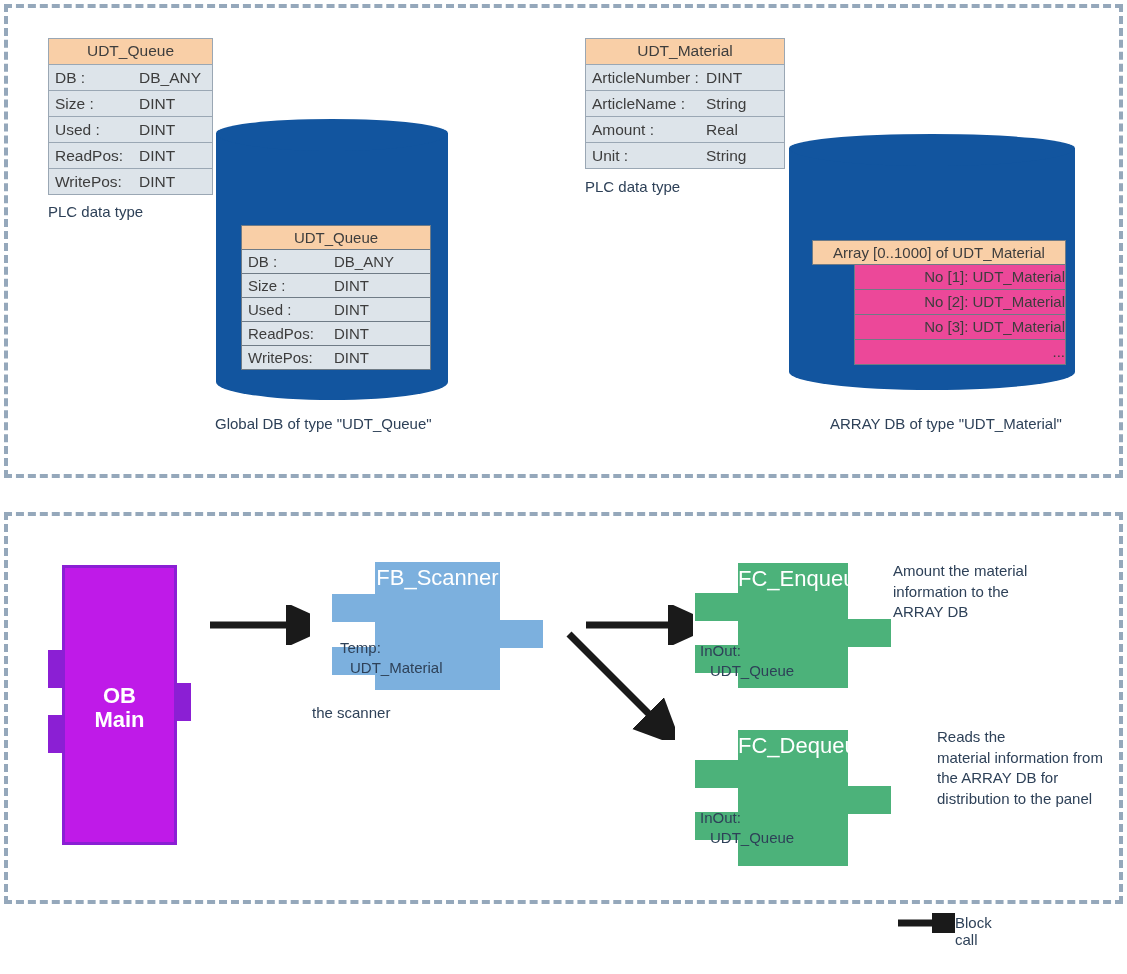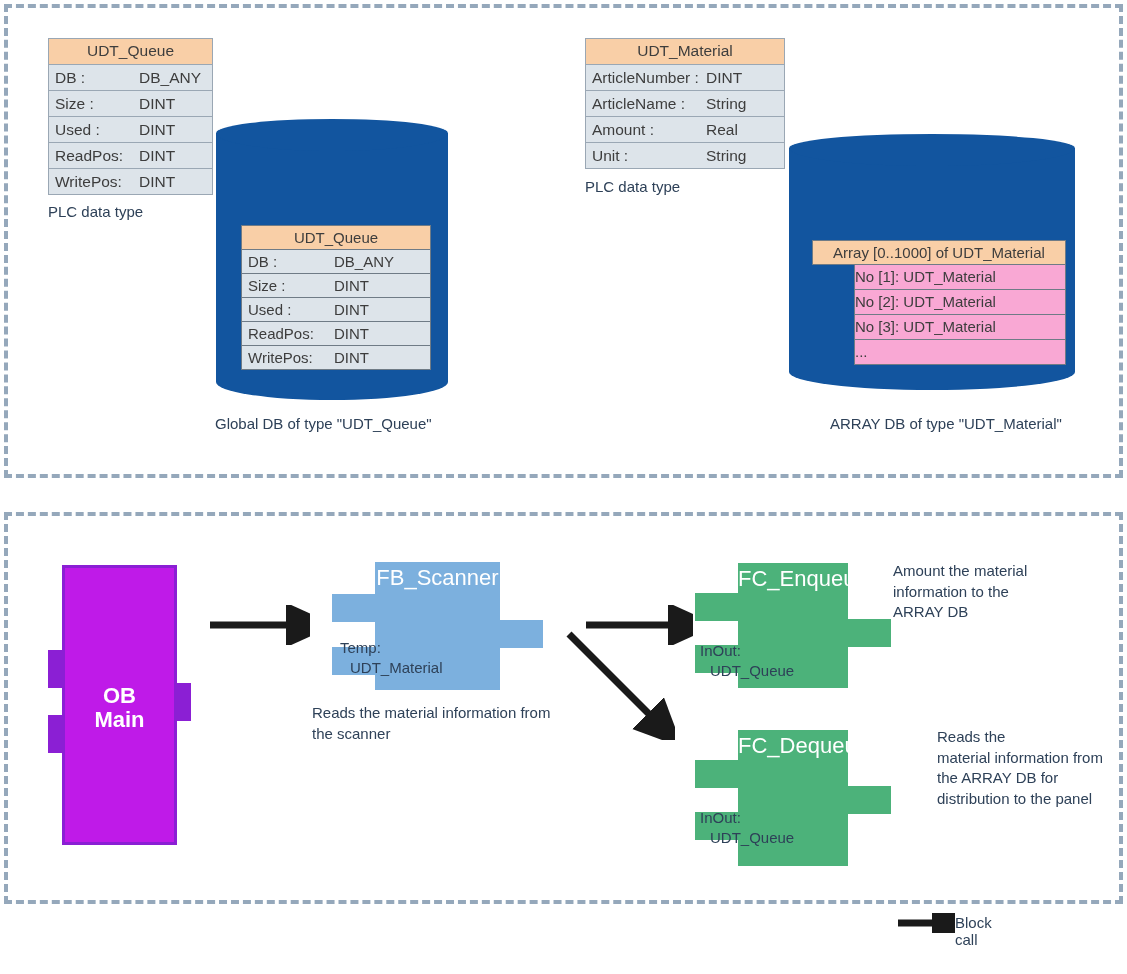--- a/index.html
+++ b/index.html
@@ -81,23 +81,23 @@
   #inner-queue .row .k{position:absolute;left:6px;}
   #inner-queue .row .v{position:absolute;left:92px;}
 
   
   #arr-tbl{position:absolute;left:812px;top:240px;width:254px;z-index:4;}
   #arr-tbl .ahdr{
     background:#f9cfa7;border:1px solid #6f7b86;box-sizing:border-box;
     text-align:center;font-size:15px;color:#3d3d3d;height:25px;line-height:24px;
   }
   #arr-tbl .arow{
-    background:#f9a8d4;border:1px solid #6f7b86;border-top:none;box-sizing:border-box;
+    background:#ec4899;border:1px solid #6f7b86;border-top:none;box-sizing:border-box;
     margin-left:42px;width:212px;
-    text-align:left;font-size:15px;color:#3d3d3d;height:25px;line-height:24px;
+    text-align:right;font-size:15px;color:#3d3d3d;height:25px;line-height:24px;
   }
 
   
   .blk{position:absolute;}
   .blk .main{position:absolute;left:0;top:0;right:0;bottom:0;}
   .blk .tab{position:absolute;}
   .blk .name{
     position:absolute;left:0;right:0;text-align:center;
     color:#ffffff;font-size:22px;
   }
@@ -267,21 +267,20 @@
   <div class="tab t2"></div>
   <div class="tab t3"></div>
   <div class="main"></div>
   <div class="name">FB_Scanner</div>
   <div class="lbl">
     <div>Temp:</div>
     <div style="padding-left:10px">UDT_Material</div>
   </div>
 </div>
 <div class="desc" id="desc-scanner">
-  <div>Reads the material information from</div>
   <div>the scanner</div>
 </div>
 
 <div class="blk" id="fc-enq">
   <div class="tab t1"></div>
   <div class="tab t2"></div>
   <div class="tab t3"></div>
   <div class="main"></div>
   <div class="name">FC_Enqueue</div>
   <div class="lbl">

